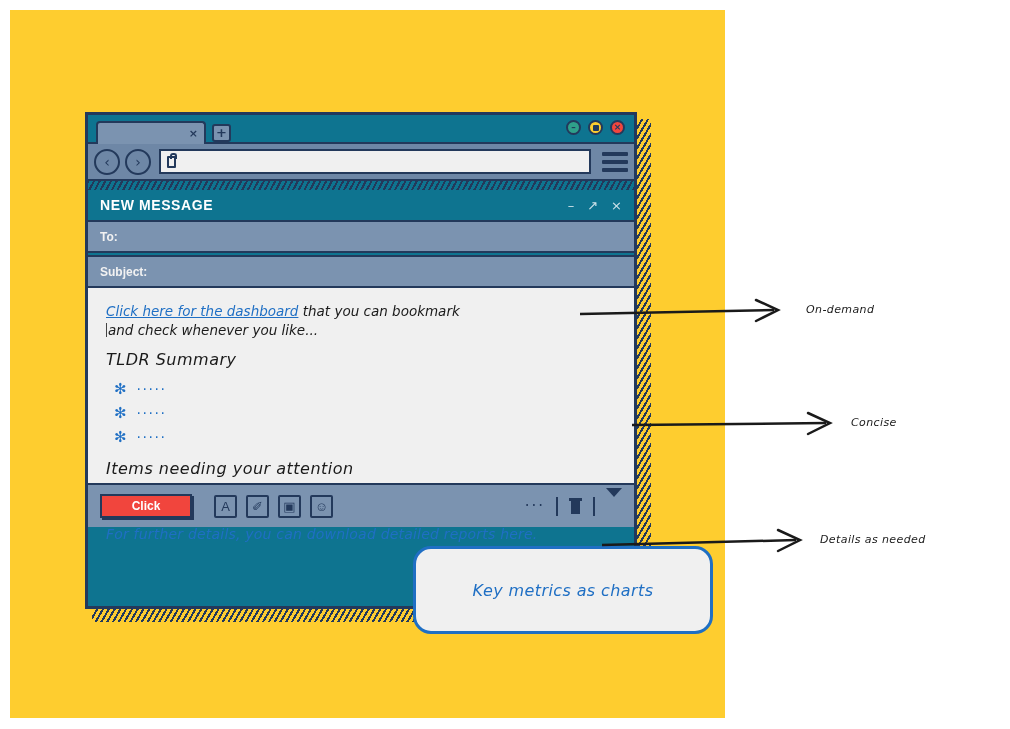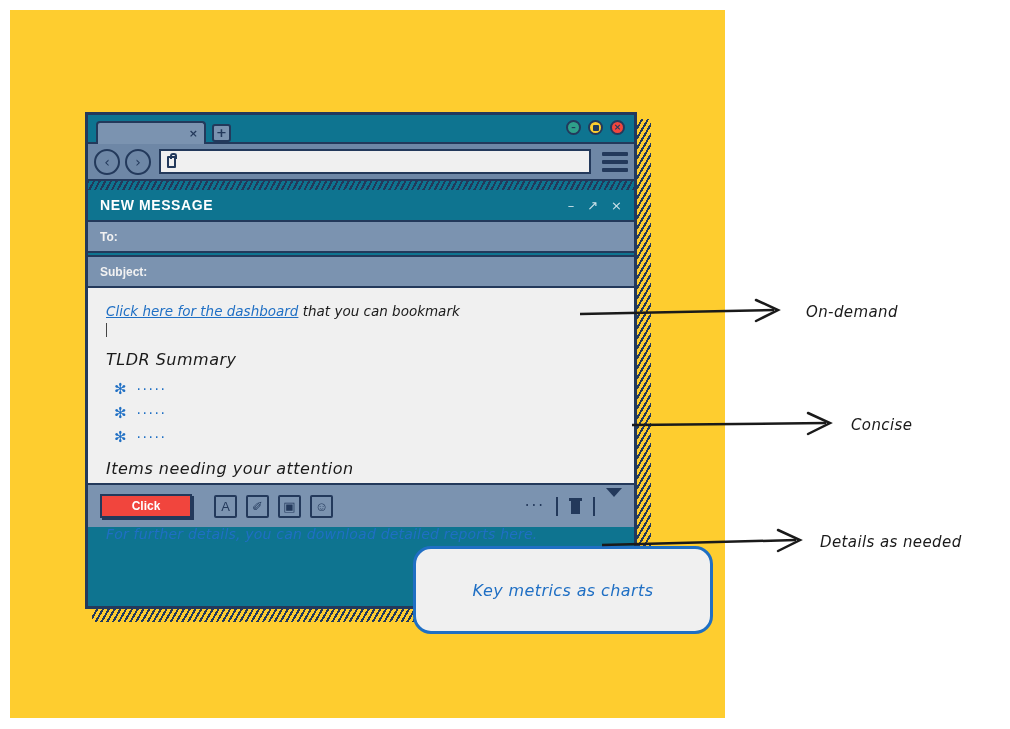--- a/index.html
+++ b/index.html
@@ -369,21 +369,21 @@
     width: 0; height: 0;
     border-left: 8px solid transparent;
     border-right: 8px solid transparent;
     border-top: 9px solid #23395b;
   }
   #chevron-down-wrap { position: relative; }
 
   
   .annotation-label {
     position: absolute;
-    font-size: 15px;
+    font-size: 11px;
     font-style: italic;
     color: #1a1a1a;
     letter-spacing: 0.4px;
     z-index: 8;
     font-family: "DejaVu Sans", sans-serif;
   }
   #annotation-1-label { left: 806px; top: 303px; }
   #annotation-2-label { left: 851px; top: 416px; }
   #annotation-3-label { left: 820px; top: 533px; }
 
@@ -455,21 +455,21 @@
   </div>
 
   <div class="field-row" id="subject-row">
     <span>Subject:</span>
   </div>
 
   <div id="compose-body">
 
     <div id="intro-line" class="hand">
       <span id="dashboard-link">Click here for the dashboard</span><span> that you can bookmark</span><br>
-      <span id="intro-caret"></span>
+      <span id="intro-caret"></span><span>and check whenever you like...</span>
     </div>
 
     <div class="section-heading hand">TLDR Summary</div>
 
     <div class="bullet-list">
       <div class="bullet-item">
         <span class="bullet-star">✻</span>
         <span class="bullet-dots">·····</span>
       </div>
       <div class="bullet-item">

